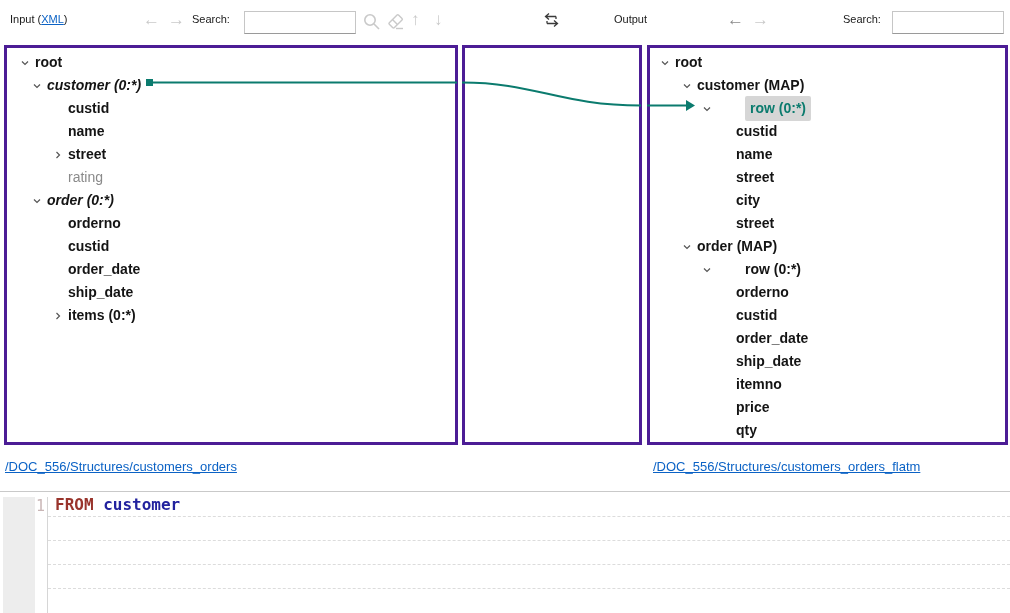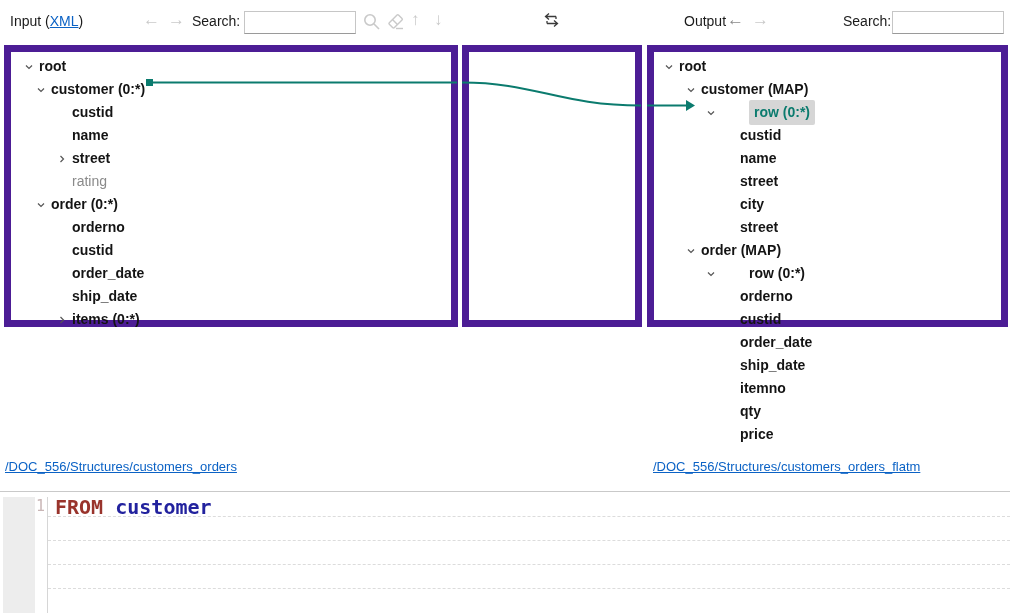--- a/index.html
+++ b/index.html
@@ -1,66 +1,66 @@
 <!DOCTYPE html>
 <html><head>
 <meta charset="utf-8">
 <style>
   * { box-sizing: border-box; margin: 0; padding: 0; }
   body { background: #ffffff; font-family: "Liberation Sans", "DejaVu Sans", sans-serif; }
   .screen { position: relative; width: 1010px; height: 613px; background: #fff; overflow: hidden; }
 
   
   .topbar { position: absolute; left: 0; top: 0; width: 1010px; height: 45px; background: #fff; }
-  .tb-text { position: absolute; font-size: 14px; color: #1a1a1a; top: 13px; white-space: nowrap; }
+  .tb-text { position: absolute; font-size: 11px; color: #1a1a1a; top: 13px; white-space: nowrap; }
   .tb-link { color: #0b62c5; text-decoration: underline; cursor: pointer; }
   .nav-arrow { position: absolute; top: 10px; font-size: 17px; line-height: 20px; cursor: default; }
   .nav-disabled { color: #c9c9c9; }
   .nav-enabled  { color: #8a8a8a; }
   .search-input { position: absolute; top: 11px; width: 112px; height: 23px; border: 1px solid #c6c6c6;
                   border-bottom-color: #9a9a9a; background: #fff; font-size: 13px; padding: 0 4px; outline: none; }
   .tb-icon { position: absolute; top: 12px; width: 20px; height: 20px; }
 
   
-  .panel { position: absolute; top: 45px; height: 282px; background: #fff; border: 7px solid #4c1d95; }
+  .panel { position: absolute; top: 45px; height: 400px; background: #fff; border: 3px solid #4c1d95; }
   .panel-left  { left: 4px;   width: 454px; }
   .panel-mid   { left: 462px; width: 180px; }
   .panel-right { left: 647px; width: 361px; }
 
   
   .tree { padding-top: 3px; }
   .trow { height: 23px; display: flex; align-items: center; font-size: 14px; font-weight: 700;
           color: #141414; white-space: nowrap; cursor: default; }
   .chev { width: 12px; height: 12px; margin-right: 4px; display: inline-flex; align-items: center;
           justify-content: center; flex: none; }
   .tlabel { line-height: 23px; }
   .muted { color: #8a8a8a; font-weight: 400; text-align: center; }
   .hl { background: #d6d6d6; color: #0b7b6e; padding: 1px 5px; border-radius: 2px; }
   
-  .lt.lvl0 { padding-left: 12px; } .lt.lvl1 { padding-left: 24px; } .lt.lvl2 { padding-left: 45px; }
+  .lt.lvl0 { padding-left: 12px; } .lt.lvl1 { padding-left: 24px; font-style: italic; } .lt.lvl2 { padding-left: 45px; }
   
   .rt.lvl0 { padding-left: 9px; } .rt.lvl1 { padding-left: 31px; }
   .rt.lvl2 { padding-left: 51px; gap: 28px; } .rt.lvl3 { padding-left: 70px; }
 
   
   .overlay { position: absolute; left: 0; top: 0; width: 1010px; height: 613px; pointer-events: none; }
 
   
   .struct-link { position: absolute; top: 459px; font-size: 13px; color: #0b62c5;
                  text-decoration: underline; cursor: pointer; white-space: nowrap; }
   .sep { position: absolute; left: 0; top: 491px; width: 1010px; height: 0; border-top: 1px solid #c9c9c9; }
 
   
   .editor { position: absolute; left: 0; top: 492px; width: 1010px; height: 121px; background: #fff; }
   .gutter-strip { position: absolute; left: 3px; top: 5px; width: 32px; height: 116px; background: #ededed; }
   .gutter-line { position: absolute; left: 47px; top: 5px; width: 0; height: 116px; border-left: 1px solid #d6d6d6; }
   .lineno { position: absolute; left: 30px; top: 5px; width: 15px; text-align: right;
             font-family: "DejaVu Sans Mono", "Liberation Mono", monospace; font-size: 15px; color: #c9b6b6; }
   .codeline { position: absolute; left: 55px; top: 3px;
-              font-family: "DejaVu Sans Mono", "Liberation Mono", monospace; font-size: 20px; white-space: pre; }
+              font-family: "DejaVu Sans Mono", "Liberation Mono", monospace; font-size: 16px; white-space: pre; }
   .kw  { color: #99342c; font-weight: 700; }
   .idf { color: #22229e; font-weight: 700; }
   .dash { position: absolute; left: 48px; right: 0; border-top: 1px dashed #dcdcdc; }
 </style>
 </head>
 <body>
 
 <div class="screen">
 
   <div class="topbar">
@@ -90,21 +90,21 @@
     <span class="nav-arrow nav-disabled" style="left:411px">↑</span>
     <span class="nav-arrow nav-disabled" style="left:434px">↓</span>
 
     <span class="tb-icon" style="left:540px;top:10px">
       <svg width="22" height="22" viewBox="0 0 22 22" fill="none" stroke="#3a3a3a" stroke-width="1.3">
         <path d="M16 6.5 H6 M9 3.5 L5.5 6.5 L9 9.5 M16 6.5 V9"></path>
         <path d="M7 13.5 H17 M14 10.5 L17.5 13.5 L14 16.5 M7 13.5 V11"></path>
       </svg>
     </span>
 
-    <span class="tb-text" style="left:684px">Output</span>
+    <span class="tb-text" style="left:614px">Output</span>
     <span class="nav-arrow nav-enabled" style="left:727px">←</span>
     <span class="nav-arrow nav-disabled" style="left:752px">→</span>
 
     <span class="tb-text" style="left:843px">Search:</span>
     <input class="search-input" style="left: 892px;" value="">
   </div>
 
   <div class="panel panel-left">
     <div class="tree">
       <div class="trow lt lvl0">
@@ -257,25 +257,25 @@
       <div class="trow rt lvl3">
         <span class="chev"></span>
         <span class="tlabel">ship_date</span>
       </div>
       <div class="trow rt lvl3">
         <span class="chev"></span>
         <span class="tlabel">itemno</span>
       </div>
       <div class="trow rt lvl3">
         <span class="chev"></span>
+        <span class="tlabel">price</span>
+      </div>
+      <div class="trow rt lvl3">
+        <span class="chev"></span>
         <span class="tlabel">qty</span>
-      </div>
-      <div class="trow rt lvl3">
-        <span class="chev"></span>
-        <span class="tlabel">price</span>
       </div>
     </div>
   </div>
 
   <svg class="overlay" viewBox="0 0 1010 613">
     <g stroke="#0b7b6e" stroke-width="2" fill="none">
       <path d="M153 82.5 H457"></path>
       <path d="M462 82.5 C535 82.5 560 105.5 641 105.5"></path>
       <path d="M647 105.5 H686"></path>
     </g>

